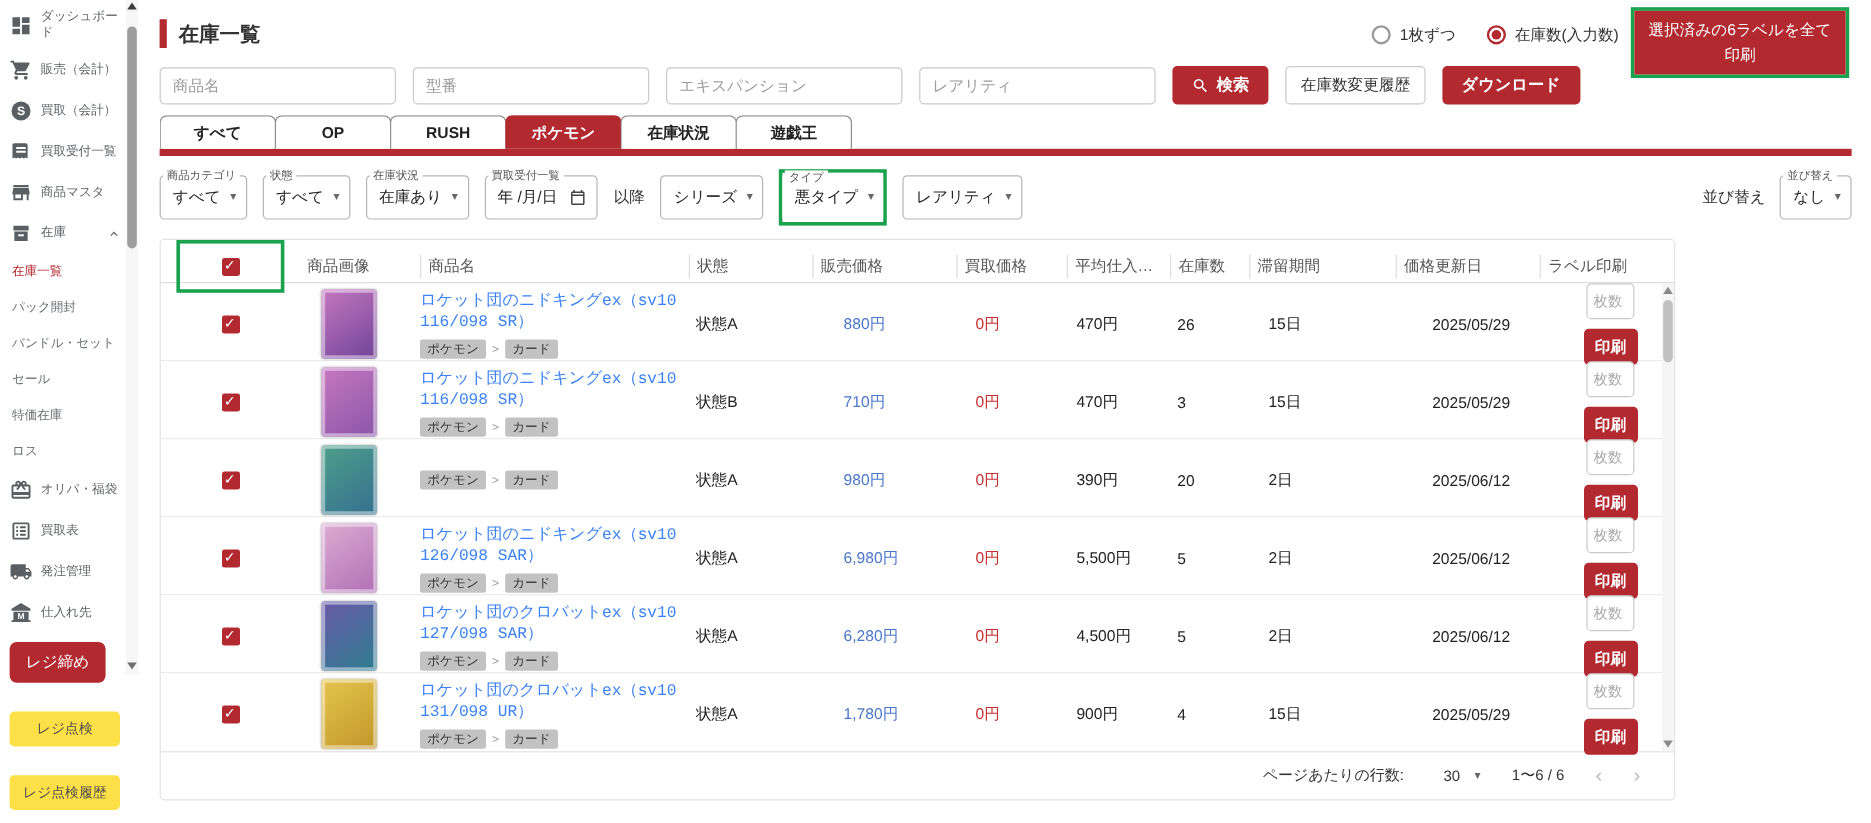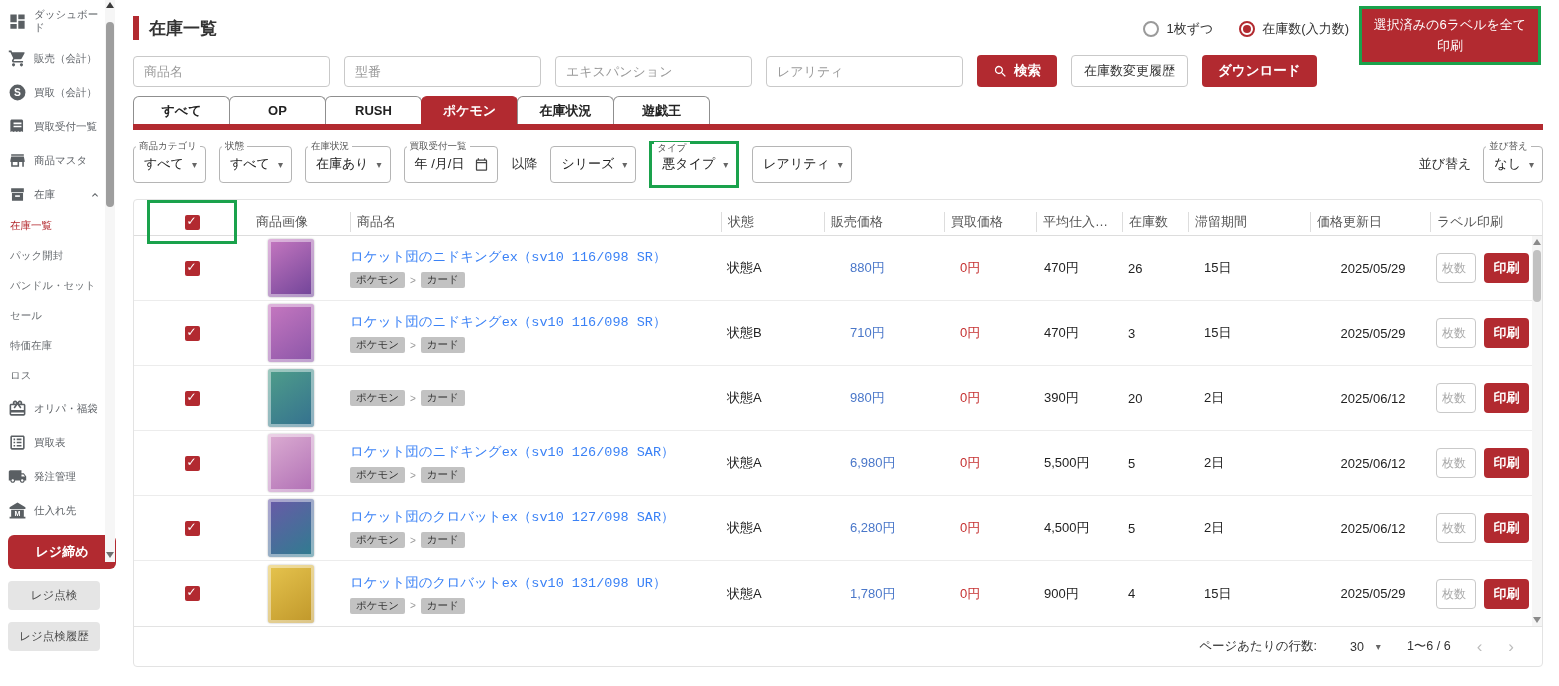--- a/index.html
+++ b/index.html
@@ -11,23 +11,23 @@
   .sidebar { position:relative; width:117px; height:686px; background:#fff; flex:0 0 117px;
     padding:8px 16px 0 8px; }
   .sb-item { display:flex; align-items:center; gap:7px; margin-bottom:15px; cursor:pointer; }
   .sb-item .lbl { font-size:10.5px; color:#5f6368; line-height:1.25; }
   .sb-icon { width:19px; height:19px; flex:0 0 19px; color:#5a5f63; }
   .sb-icon svg { width:19px; height:19px; fill:currentColor; display:block; }
   .sb-sub { font-size:10.5px; color:#6b6f73; margin:0 0 16px 2px; cursor:pointer; }
   .sb-sub.active { color:#b3282d; }
   .sb-chevron { margin-left:auto; width:12px; height:12px; color:#5a5f63; }
   .sb-chevron svg { width:12px; height:12px; fill:currentColor; display:block; }
-  .btn-reji { display:block; width:108px; margin:6px 0 0 0; background:#b22a30; color:#fff;
-    border:none; border-radius:6px; font-size:13px; font-weight:bold; padding:8px 0; cursor:pointer; }
-  .btn-gray { display:block; width:92px; margin:12px 0 0 0; background:#e5e5e5; color:#4a4a4a;
+  .btn-reji { display:block; width:80px; margin:6px 0 0 0; background:#b22a30; color:#fff;
+    border:none; border-radius:6px; font-size:13px; font-weight:normal; padding:8px 0; cursor:pointer; }
+  .btn-gray { display:block; width:92px; margin:24px 0 0 0; background:#fde047; color:#4a4a4a;
     border:none; border-radius:4px; font-size:11.5px; padding:7px 0; cursor:pointer; }
   .sb-scroll { position:absolute; right:2px; top:0; width:10px; height:562px; background:#f6f6f6; }
   .sb-scroll .arrow-up { position:absolute; top:2px; left:1px; width:0; height:0;
     border-left:4px solid transparent; border-right:4px solid transparent; border-bottom:6px solid #3c3c3c; }
   .sb-scroll .thumb { position:absolute; top:22px; left:1px; width:8px; height:185px; background:#9e9e9e; border-radius:4px; }
   .sb-scroll .arrow-dn { position:absolute; bottom:4px; left:1px; width:0; height:0;
     border-left:4px solid transparent; border-right:4px solid transparent; border-top:6px solid #6f6f6f; }
 
   
   .main { position:relative; flex:1; height:686px; padding:14px 16px 0 16px; background:#fff; }
@@ -71,21 +71,21 @@
   .fld-label { position:absolute; top:-7px; left:2px; background:#fff; font-size:9.5px; color:#555; padding:0 3px; white-space:nowrap; }
   .fld-value { font-size:13px; color:#222; white-space:nowrap; }
   .chev-dn { margin-left:8px; font-size:10px; color:#666; }
   .chev-dn::before { content:"▾"; }
   .cal-icon svg { width:15px; height:15px; fill:#444; display:block; margin-left:10px; }
   .plain-lbl { font-size:13px; color:#333; white-space:nowrap; }
   .type-wrap { padding:0; }
   .sort-group { margin-left:auto; display:flex; align-items:center; gap:12px; }
 
   
-  .table-wrap { margin-top:14px; border:1px solid #e3e3e3; border-radius:4px; width:1410px; position:relative; }
+  .table-wrap { margin-top:14px; border:1px solid #e3e3e3; border-radius:4px; width:1263px; position:relative; }
   .grid { display:grid; grid-template-columns:116px 100px minmax(0,1fr) 103px 120px 92px 86px 66px 122px 120px 112px; align-items:center; }
   .thead { height:36px; border-bottom:1px solid #ddd; }
   .th { font-size:13px; color:#555; padding-left:6px; height:20px; line-height:20px; }
   .th.sep { border-left:1px solid #ddd; }
   .th-check { display:flex; justify-content:center; }
   .check-hl { width:90px; height:44px; display:flex; align-items:center; justify-content:center; }
   .checkbox { width:15px; height:15px; background:#b22a30; border-radius:2px; position:relative; cursor:pointer; }
   .checkbox::after { content:"✓"; position:absolute; left:2px; top:-1px; color:#fff; font-size:12px; font-weight:bold; }
 
   .tbody { position:relative; }
@@ -98,21 +98,21 @@
   .pname { font-size:13.5px; color:#3b82f6; margin-bottom:6px;font-family:Liberation Mono, monospace; }
   .tags { display:flex; align-items:center; gap:5px; }
   .tag { background:#c2c2c2; color:#333; font-size:10.5px; padding:1px 6px; border-radius:2px; }
   .tag-sep { color:#9a9a9a; font-size:10px; }
   .price-sell { color:#4a77c9; padding-left:26px; cursor:pointer; }
   .price-buy { color:#c53030; padding-left:16px; cursor:pointer; }
   .avg { padding-left:8px; }
   .stock { padding-left:6px; }
   .retention { padding-left:16px; }
   .updated { text-align:center; }
-  .label-cell { display:flex; align-items:center; gap:8px; }
+  .label-cell { display:flex; align-items:center; gap:8px;flex-direction:column; }
   .qty-input { width:40px; height:30px; border:1px solid #c9c9c9; border-radius:4px; padding:0 5px;
     font-size:12px; font-family:inherit; overflow:hidden; }
   .qty-input::placeholder { color:#aaa; }
   .btn-print { background:#b22a30; color:#fff; border:none; border-radius:4px; width:45px; height:30px;
     font-size:13px; font-weight:bold; cursor:pointer; }
 
   .tb-scroll { position:absolute; right:0; top:0; width:10px; height:390px; background:#f5f5f5; }
   .tb-scroll .arrow-up { position:absolute; top:3px; left:1px; width:0; height:0;
     border-left:4px solid transparent; border-right:4px solid transparent; border-bottom:6px solid #8a8a8a; }
   .tb-scroll .thumb { position:absolute; top:14px; left:1px; width:8px; height:52px; background:#c1c1c1; border-radius:4px; }

